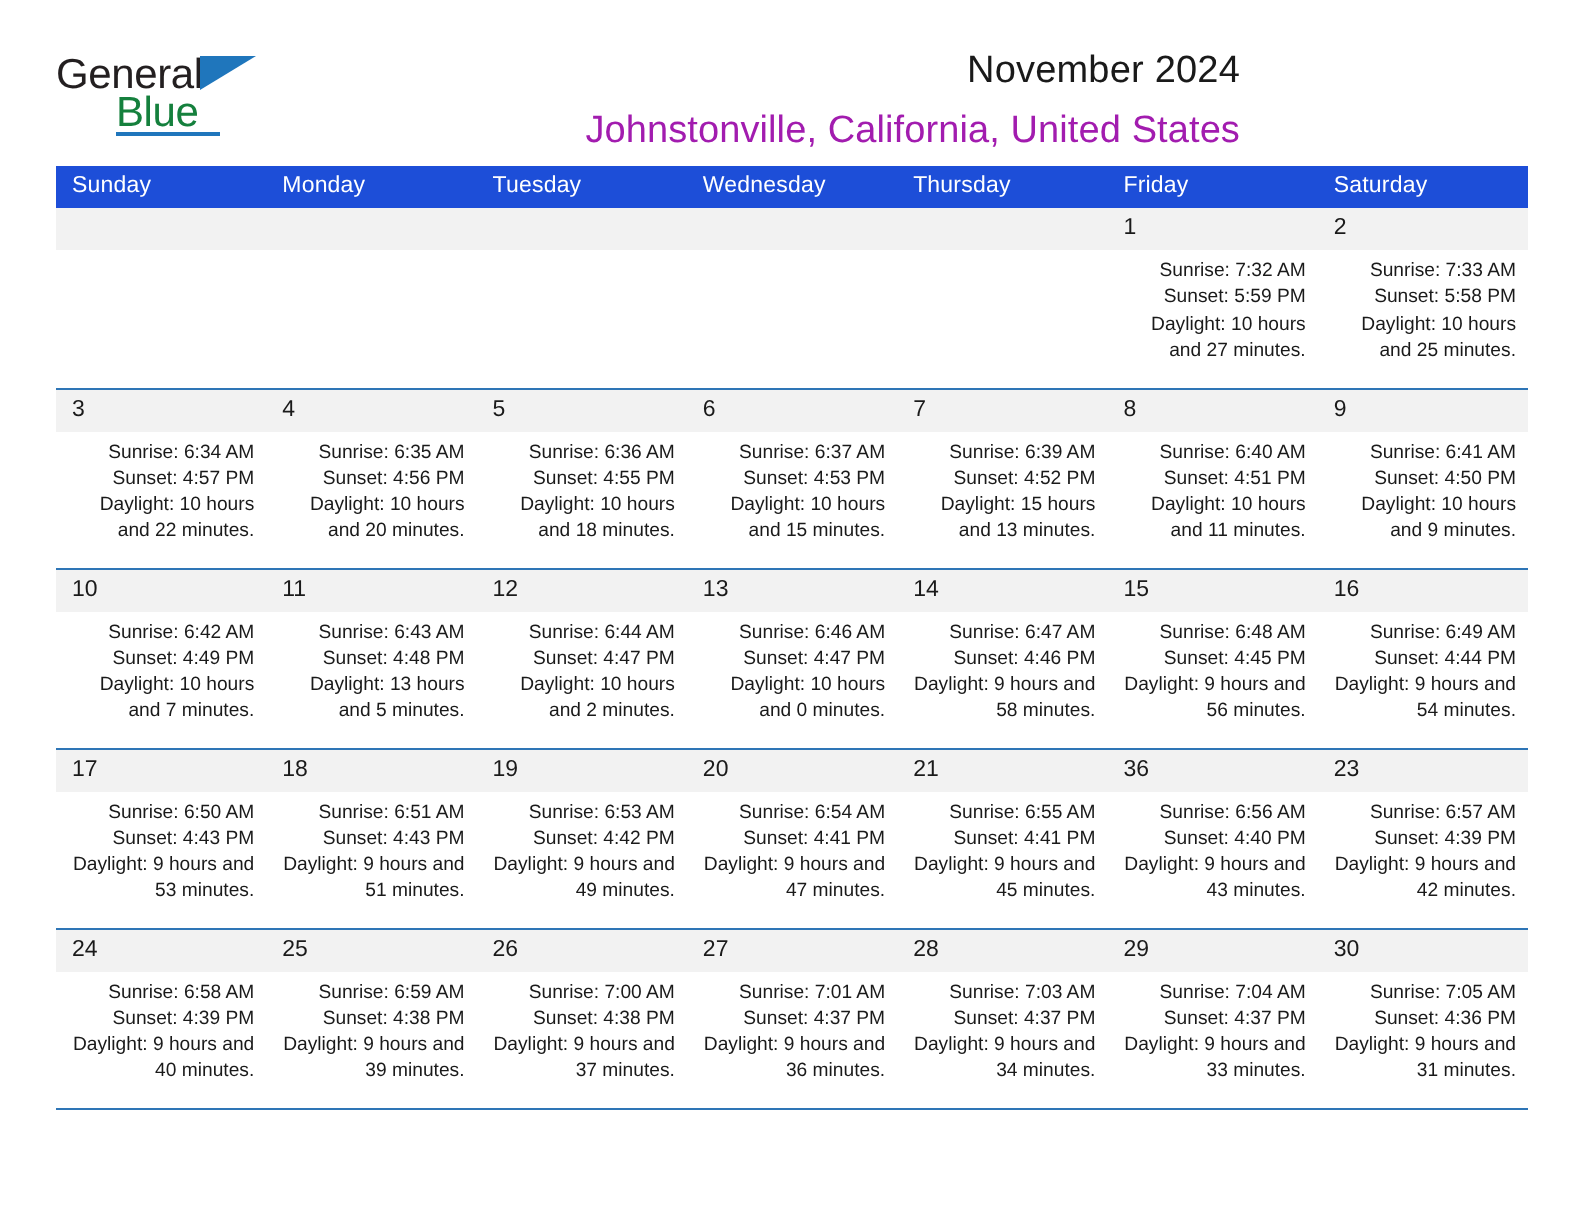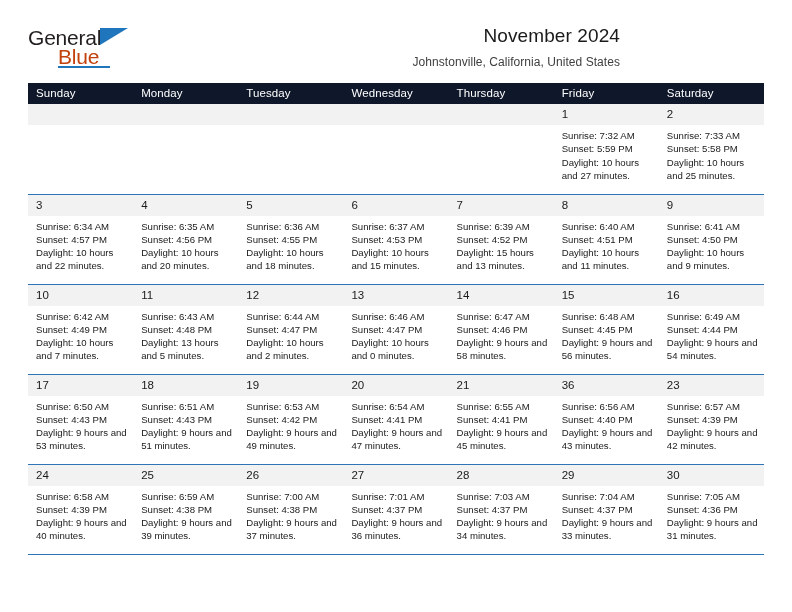--- a/index.html
+++ b/index.html
@@ -45,21 +45,21 @@
     letter-spacing: -0.2px;
     color: #231f20;
     font-family: "Liberation Sans", sans-serif;
   }
   .logo-blue {
     position: absolute;
     left: 30px;
     top: 19px;
     font-size: 21px;
     letter-spacing: -0.2px;
-    color: #c2410c;
+    color: #15803d;
     font-family: "Liberation Sans", sans-serif;
   }
   .logo-tri {
     position: absolute;
     left: 72px;
     top: 2px;
     width: 0;
     height: 0;
     border-left: 28px solid #1f76bc;
     border-bottom: 17px solid transparent;
@@ -79,35 +79,35 @@
     padding-top: 0px;
   }
   .cal-title {
     font-size: 19px;
     font-weight: normal;
     color: #1a1a1a;
     line-height: 1.05;
     letter-spacing: 0.1px;
   }
   .cal-sub {
-    font-size: 12px;
-    color: #404040;
+    font-size: 19px;
+    color: #a21caf;
     margin-top: 9px;
     letter-spacing: 0.05px;
   }
 
   
   .calendar {
     width: 736px;
     margin-top: 9px;
     border-collapse: collapse;
     table-layout: fixed;
   }
   .calendar th {
-    background: #0f172a;
+    background: #1d4ed8;
     color: #ffffff;
     font-size: 11.5px;
     font-weight: normal;
     text-align: left;
     padding: 4px 0 5px 8px;
     border: none;
     letter-spacing: 0.1px;
   }
   .calendar td {
     vertical-align: top;
@@ -129,20 +129,21 @@
     line-height: 13px;
   }
   .daynum.blank {
     color: transparent;
   }
   .dayinfo {
     padding: 4px 6px 0 8px;
     font-size: 9.6px;
     line-height: 13.3px;
     color: #1a1a1a;
+    text-align: right;
   }
   .dayinfo div {
     white-space: nowrap;
   }
   .dayinfo .wrap {
     white-space: normal;
   }
   .empty .daynum { background: #f2f2f2; }
 </style>
 </head>

